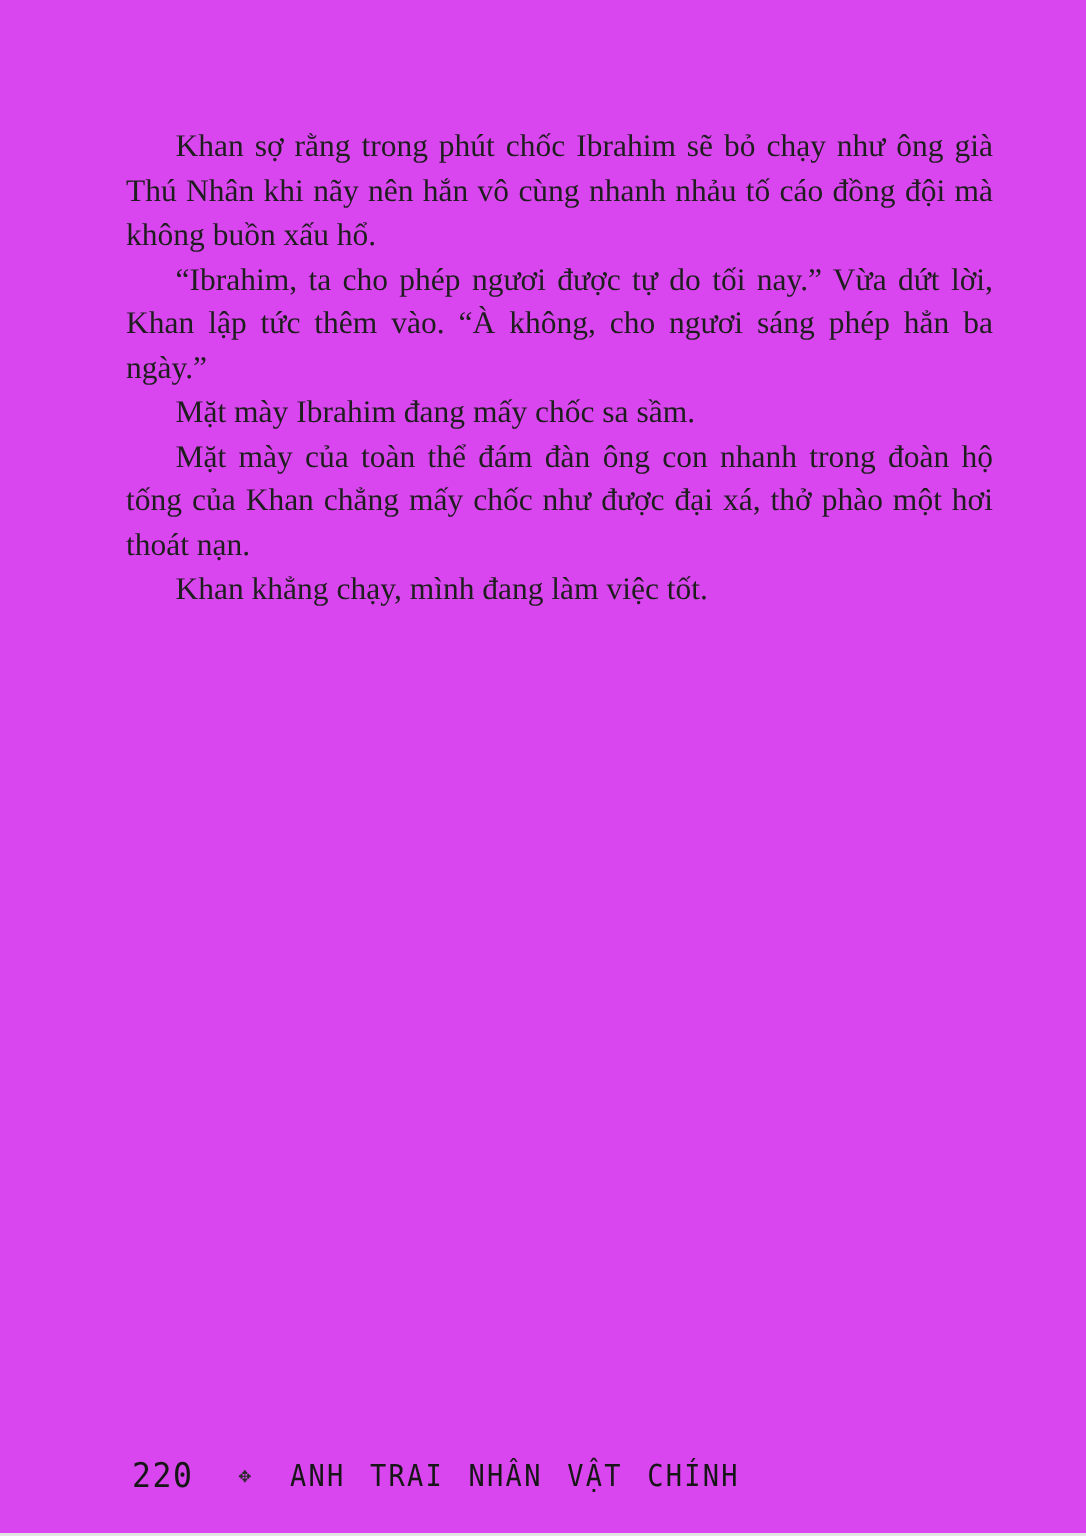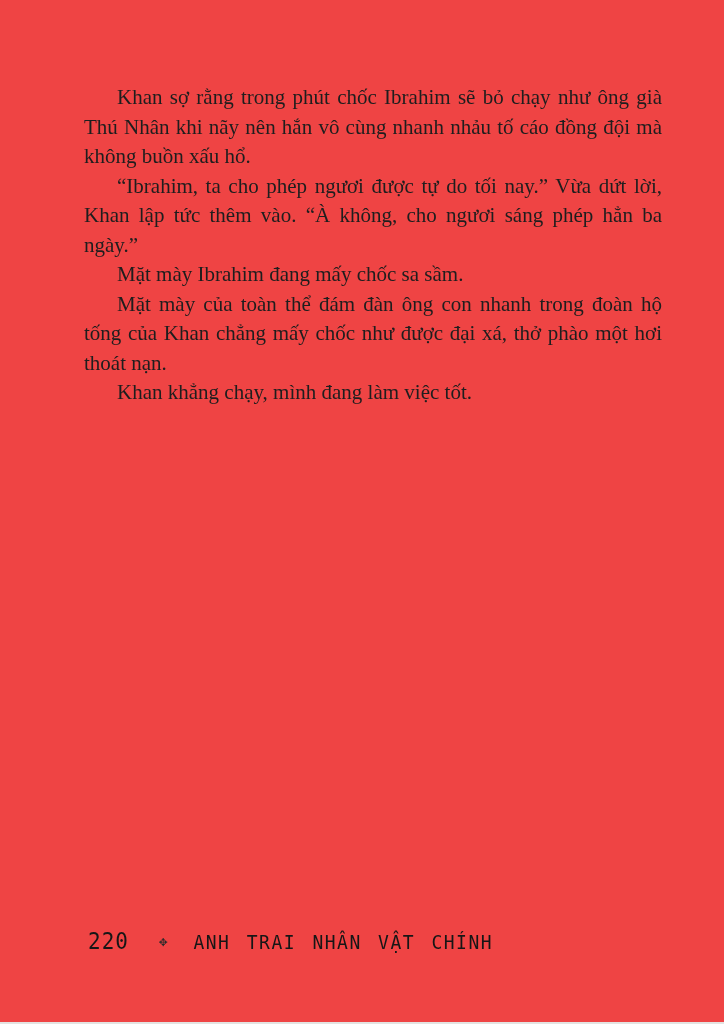--- a/index.html
+++ b/index.html
@@ -3,42 +3,42 @@
 <meta charset="utf-8">
 <style>
   html, body {
     margin: 0;
     padding: 0;
   }
   .page {
     position: relative;
     width: 724px;
     height: 1024px;
-    background: #ef4444;
+    background: #d946ef;
     overflow: hidden;
     font-family: "Liberation Serif", serif;
   }
   .text-block {
     position: absolute;
     top: 83px;
     left: 84px;
     width: 578px;
     color: #1e1e1e;
     font-size: 21px;
     line-height: 29.5px;
     text-align: justify;
   }
   .text-block p {
     margin: 0;
     padding: 0;
     text-indent: 33px;
   }
   .page-footer {
     position: absolute;
-    top: 929px;
+    top: 972px;
     left: 88px;
     display: flex;
     align-items: center;
     color: #161616;
     font-family: "DejaVu Sans Mono", monospace;
     justify-content: center;
   }
   .page-number {
     font-size: 21px;
     letter-spacing: 1px;

